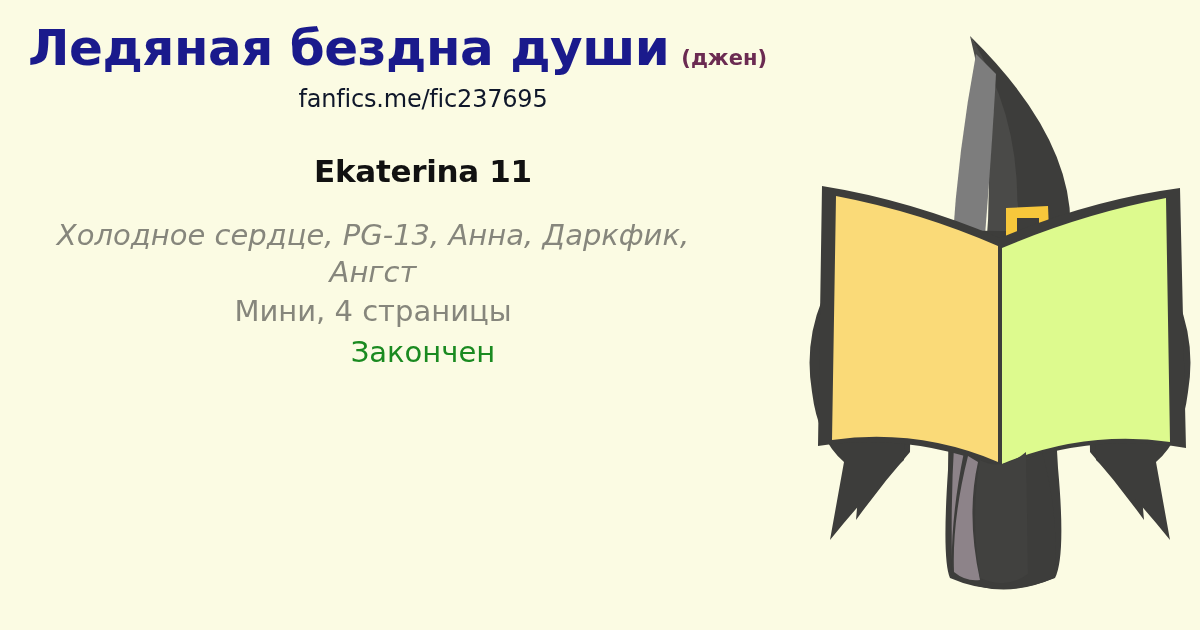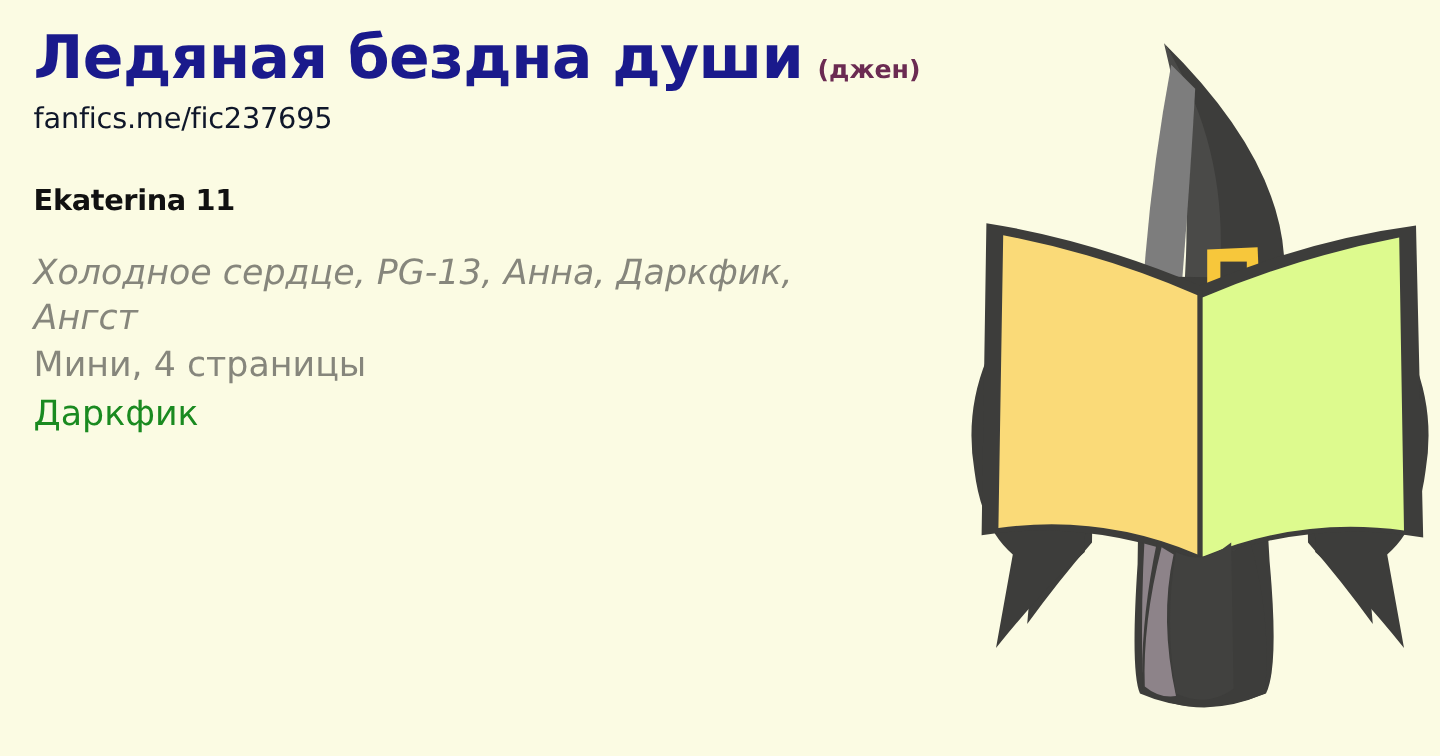--- a/index.html
+++ b/index.html
@@ -14,20 +14,21 @@
     background: #fbfbe3;
     font-family: "DejaVu Sans", sans-serif;
     position: relative;
   }
 
   #card {
     position: relative;
     width: 1200px;
     height: 630px;
     background: #fbfbe3;
+    text-align: center;
   }
 
   
   #text-column {
     position: absolute;
     left: 28px;
     top: 22px;
     width: 790px;
   }
 
@@ -60,21 +61,21 @@
     margin-top: 10px;
     font-family: "DejaVu Sans", sans-serif;
     font-size: 24px;
     color: #0f172a;
     letter-spacing: -0.2px;
   }
 
   #author-name {
     margin-top: 40px;
     font-family: "DejaVu Sans", sans-serif;
-    font-size: 24px;
+    font-size: 31px;
     font-weight: bold;
     color: #111111;
     letter-spacing: -0.3px;
   }
 
   #meta-block {
     margin-top: 28px;
   }
 
   .meta-line {
@@ -117,21 +118,21 @@
       <span id="fic-category">(джен)</span>
     </div>
 
     <div id="fic-url">fanfics.me/fic237695</div>
 
     <div id="author-name">Ekaterina 11</div>
 
     <div id="meta-block">
       <div class="meta-line" id="fic-tags">Холодное сердце, PG-13, Анна, Даркфик, Ангст</div>
       <div class="meta-line" id="fic-size">Мини, 4 страницы</div>
-      <div id="fic-status">Даркфик</div>
+      <div id="fic-status">Закончен</div>
     </div>
 
   </div>
 
   <div id="illustration">
     <svg viewBox="0 0 400 630" xmlns="http://www.w3.org/2000/svg">
 
       <g>
         <path d="M150 330 L148 470 Q142 560 150 578 Q200 600 255 578 Q266 556 258 468 L250 330 Z" fill="#3d3d3b"></path>
 

